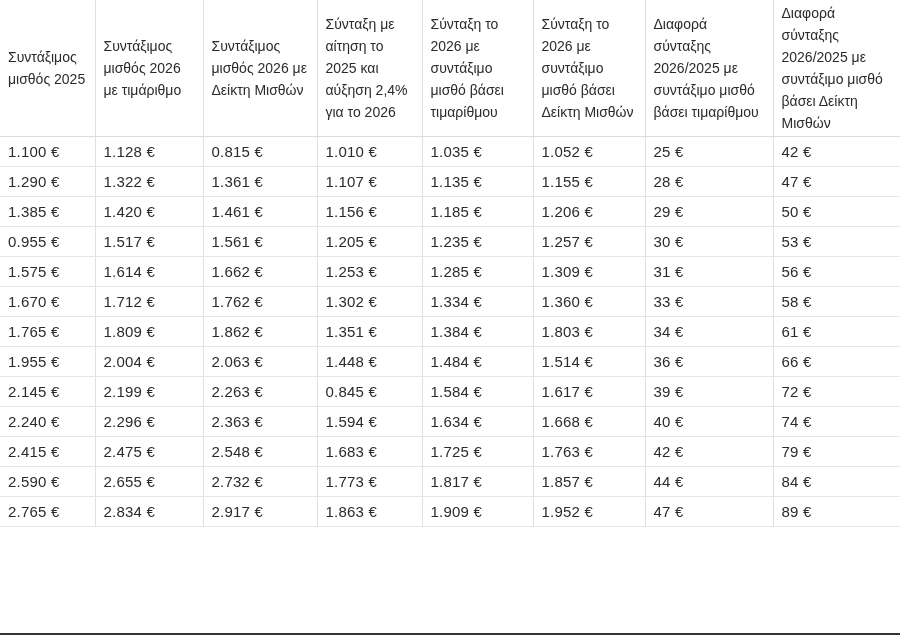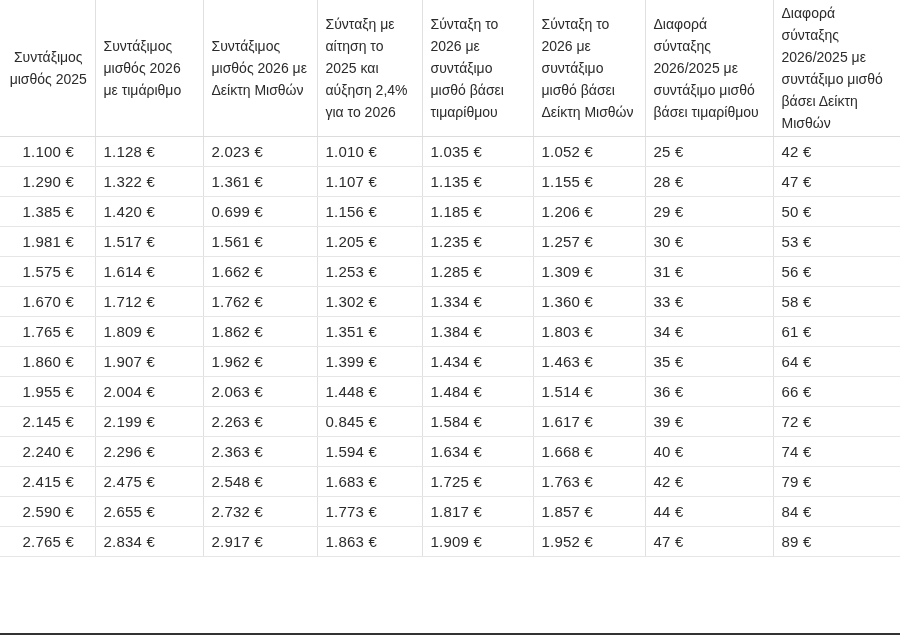--- a/index.html
+++ b/index.html
@@ -31,21 +31,21 @@
   col.c7 { width: 128px; }
   col.c8 { width: 127px; }
   th, td {
     border-left: 1px solid #e0e0e0;
     text-align: left;
     color: #2b2b2b;
     background: #ffffff;
     padding: 0 6px 0 8px;
     box-sizing: border-box;
   }
-  th:first-child, td:first-child { border-left: none; text-align: center; }
+  th:first-child, td:first-child { border-left: none; }
   th {
     height: 136px;
     vertical-align: middle;
     font-weight: 400;
     font-size: 14px;
     line-height: 22px;
     border-bottom: 1px solid #dcdcdc;
   }
   td {
     height: 30px;
@@ -88,49 +88,49 @@
           <th>Σύνταξη το 2026 με συντάξιμο μισθό βάσει τιμαρίθμου</th>
           <th>Σύνταξη το 2026 με συντάξιμο μισθό βάσει Δείκτη Μισθών</th>
           <th>Διαφορά σύνταξης 2026/2025 με συντάξιμο μισθό βάσει τιμαρίθμου</th>
           <th>Διαφορά σύνταξης 2026/2025 με συντάξιμο μισθό βάσει Δείκτη Μισθών</th>
         </tr>
     </thead>
     <tbody id="table-body">
         <tr>
           <td>1.100 €</td>
           <td>1.128 €</td>
-          <td>2.023 €</td>
+          <td>0.815 €</td>
           <td>1.010 €</td>
           <td>1.035 €</td>
           <td>1.052 €</td>
           <td>25 €</td>
           <td>42 €</td>
         </tr>
         <tr>
           <td>1.290 €</td>
           <td>1.322 €</td>
           <td>1.361 €</td>
           <td>1.107 €</td>
           <td>1.135 €</td>
           <td>1.155 €</td>
           <td>28 €</td>
           <td>47 €</td>
         </tr>
         <tr>
           <td>1.385 €</td>
           <td>1.420 €</td>
-          <td>0.699 €</td>
+          <td>1.461 €</td>
           <td>1.156 €</td>
           <td>1.185 €</td>
           <td>1.206 €</td>
           <td>29 €</td>
           <td>50 €</td>
         </tr>
         <tr>
-          <td>1.981 €</td>
+          <td>0.955 €</td>
           <td>1.517 €</td>
           <td>1.561 €</td>
           <td>1.205 €</td>
           <td>1.235 €</td>
           <td>1.257 €</td>
           <td>30 €</td>
           <td>53 €</td>
         </tr>
         <tr>
           <td>1.575 €</td>
@@ -156,30 +156,20 @@
           <td>1.765 €</td>
           <td>1.809 €</td>
           <td>1.862 €</td>
           <td>1.351 €</td>
           <td>1.384 €</td>
           <td>1.803 €</td>
           <td>34 €</td>
           <td>61 €</td>
         </tr>
         <tr>
-          <td>1.860 €</td>
-          <td>1.907 €</td>
-          <td>1.962 €</td>
-          <td>1.399 €</td>
-          <td>1.434 €</td>
-          <td>1.463 €</td>
-          <td>35 €</td>
-          <td>64 €</td>
-        </tr>
-        <tr>
           <td>1.955 €</td>
           <td>2.004 €</td>
           <td>2.063 €</td>
           <td>1.448 €</td>
           <td>1.484 €</td>
           <td>1.514 €</td>
           <td>36 €</td>
           <td>66 €</td>
         </tr>
         <tr>

